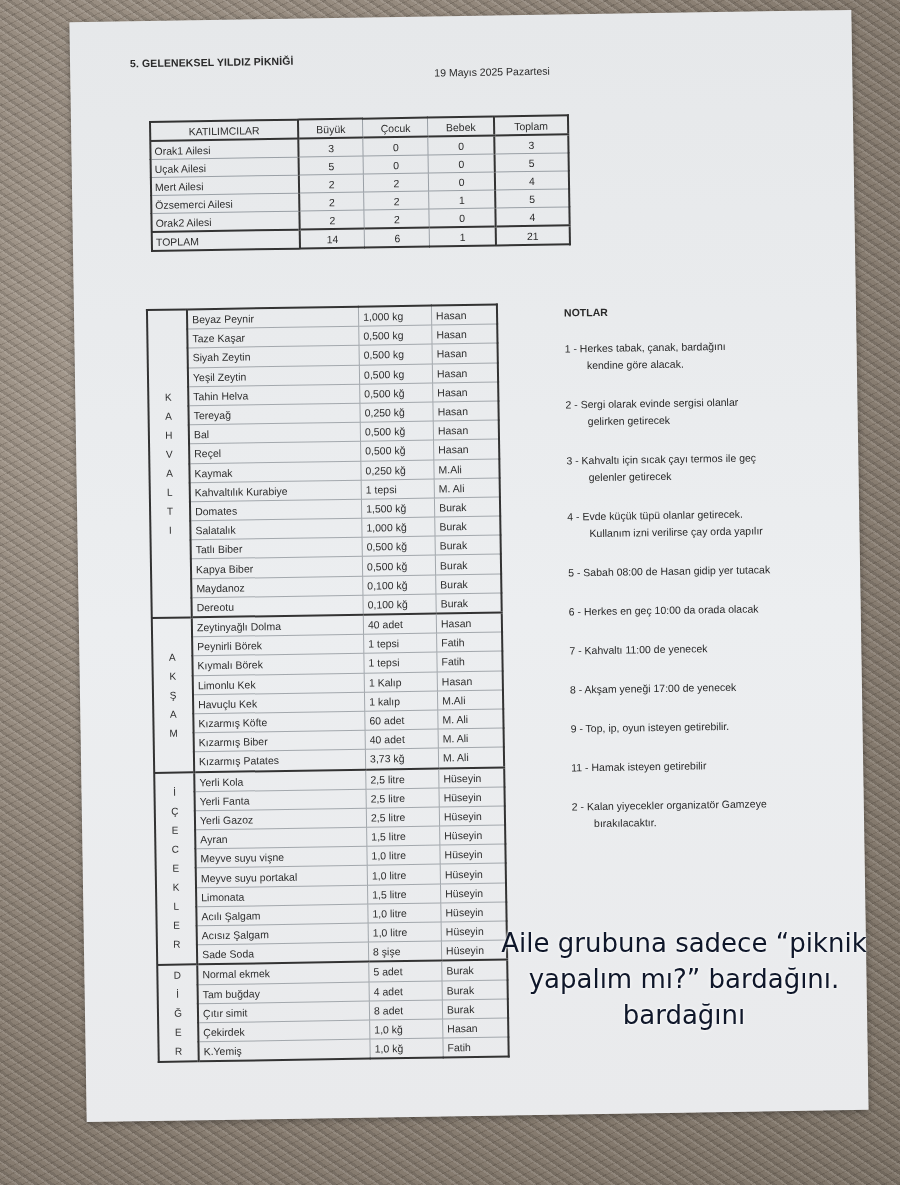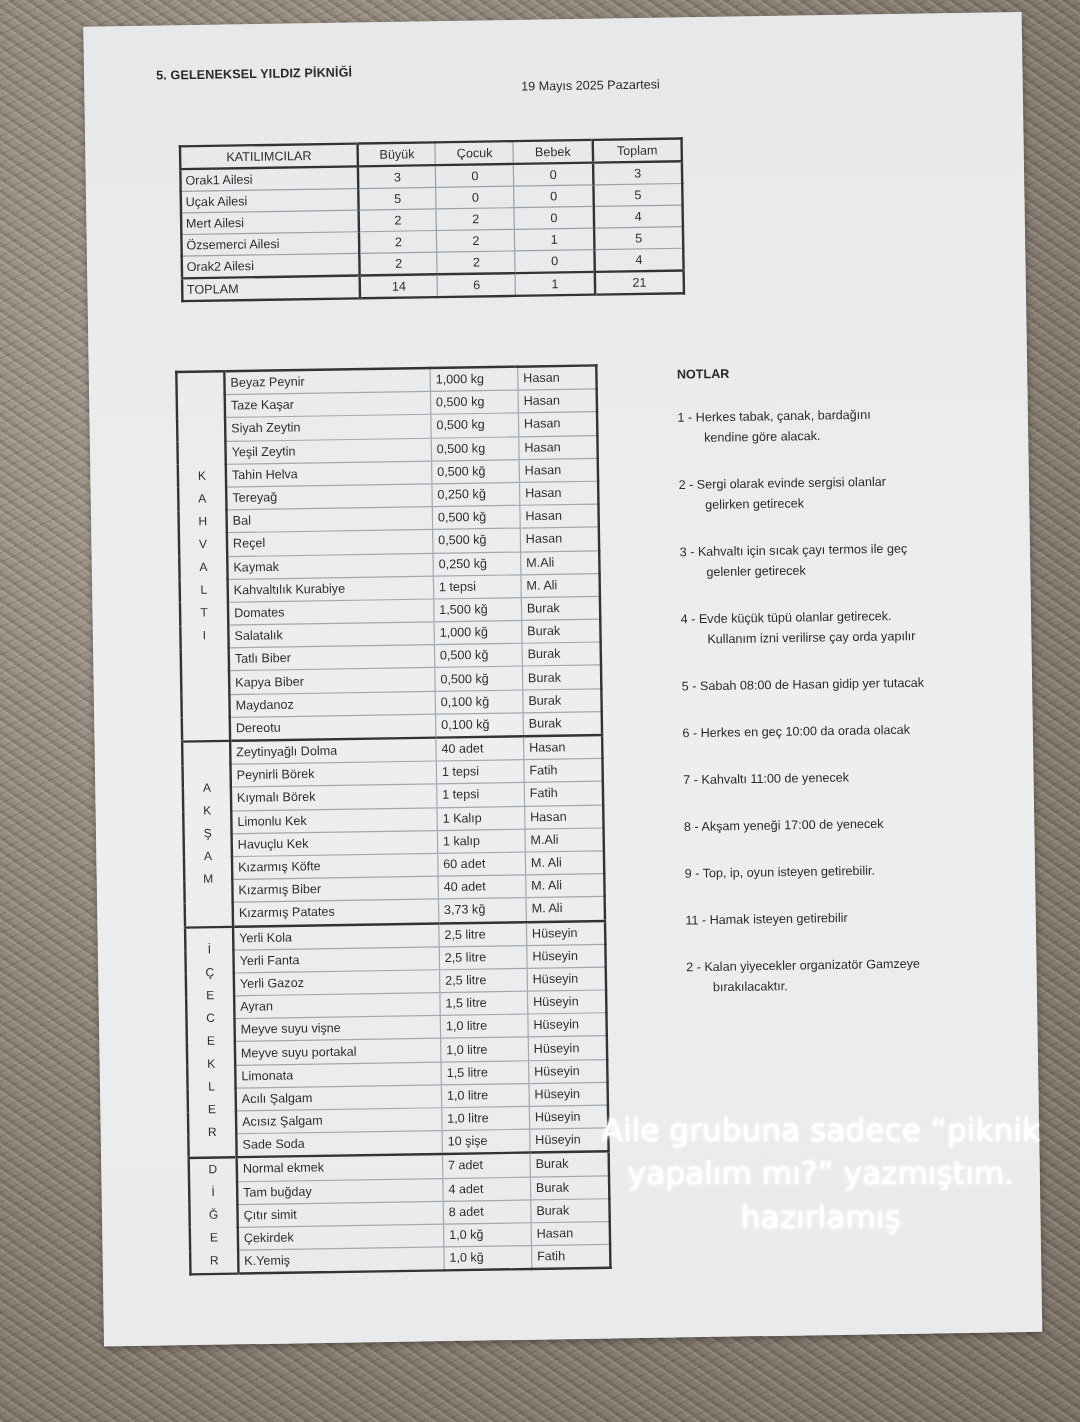--- a/index.html
+++ b/index.html
@@ -40,21 +40,21 @@
   .cat-letter { display:block; }
 
   .notes { position:absolute; left:490px; top:292px; width:270px; font-size:10.5px; color:#2a2a2a; }
   .notes-title { font-weight:bold; margin-bottom:22px; }
   .note { margin-bottom:22px; line-height:17px; }
   .note .num { display:inline; }
   .note .indent { display:block; padding-left:22px; }
 
   .caption {
     position:absolute; left:468px; top:925px; width:432px;
-    text-align:center; color:#ffffff; font-family:"DejaVu Sans", sans-serif;
+    text-align:center; color:#0f172a; font-family:"DejaVu Sans", sans-serif;
     font-size:26px; line-height:36px;
     text-shadow: 0 0 2px #fff, 0 0 4px #fff;
   }
 </style>
 </head>
 <body>
 
 <div class="paper">
   <div class="doc-title">5. GELENEKSEL YILDIZ PİKNİĞİ</div>
   <div class="doc-date">19 Mayıs 2025 Pazartesi</div>
@@ -305,33 +305,33 @@
           <td class="qty">1,0 litre</td>
           <td class="who">Hüseyin</td>
         </tr>
         <tr>
           <td class="name">Acısız Şalgam</td>
           <td class="qty">1,0 litre</td>
           <td class="who">Hüseyin</td>
         </tr>
         <tr>
           <td class="name">Sade Soda</td>
-          <td class="qty">10 şişe</td>
+          <td class="qty">8 şişe</td>
           <td class="who">Hüseyin</td>
         </tr>
         <tr class="section-start">
           <td class="cat" rowspan="5">
             <span class="cat-letter">D</span>
             <span class="cat-letter">İ</span>
             <span class="cat-letter">Ğ</span>
             <span class="cat-letter">E</span>
             <span class="cat-letter">R</span>
           </td>
           <td class="name">Normal ekmek</td>
-          <td class="qty">7 adet</td>
+          <td class="qty">5 adet</td>
           <td class="who">Burak</td>
         </tr>
         <tr>
           <td class="name">Tam buğday</td>
           <td class="qty">4 adet</td>
           <td class="who">Burak</td>
         </tr>
         <tr>
           <td class="name">Çıtır simit</td>
           <td class="qty">8 adet</td>
@@ -363,15 +363,15 @@
         <div class="note"><span class="num">8 -</span> <span>Akşam yeneği 17:00 de yenecek</span></div>
         <div class="note"><span class="num">9 -</span> <span>Top, ip, oyun isteyen getirebilir.</span></div>
         <div class="note"><span class="num">11 -</span> <span>Hamak isteyen getirebilir</span></div>
         <div class="note"><span class="num">2 -</span> <span>Kalan yiyecekler organizatör Gamzeye</span><span class="indent">bırakılacaktır.</span></div>
       </div>
   </div>
 </div>
 
 <div class="caption">
   <div>Aile grubuna sadece “piknik</div>
-  <div>yapalım mı?” yazmıştım.</div>
-  <div>hazırlamış</div>
+  <div>yapalım mı?” bardağını.</div>
+  <div>bardağını</div>
 </div>
 
 </body></html>

